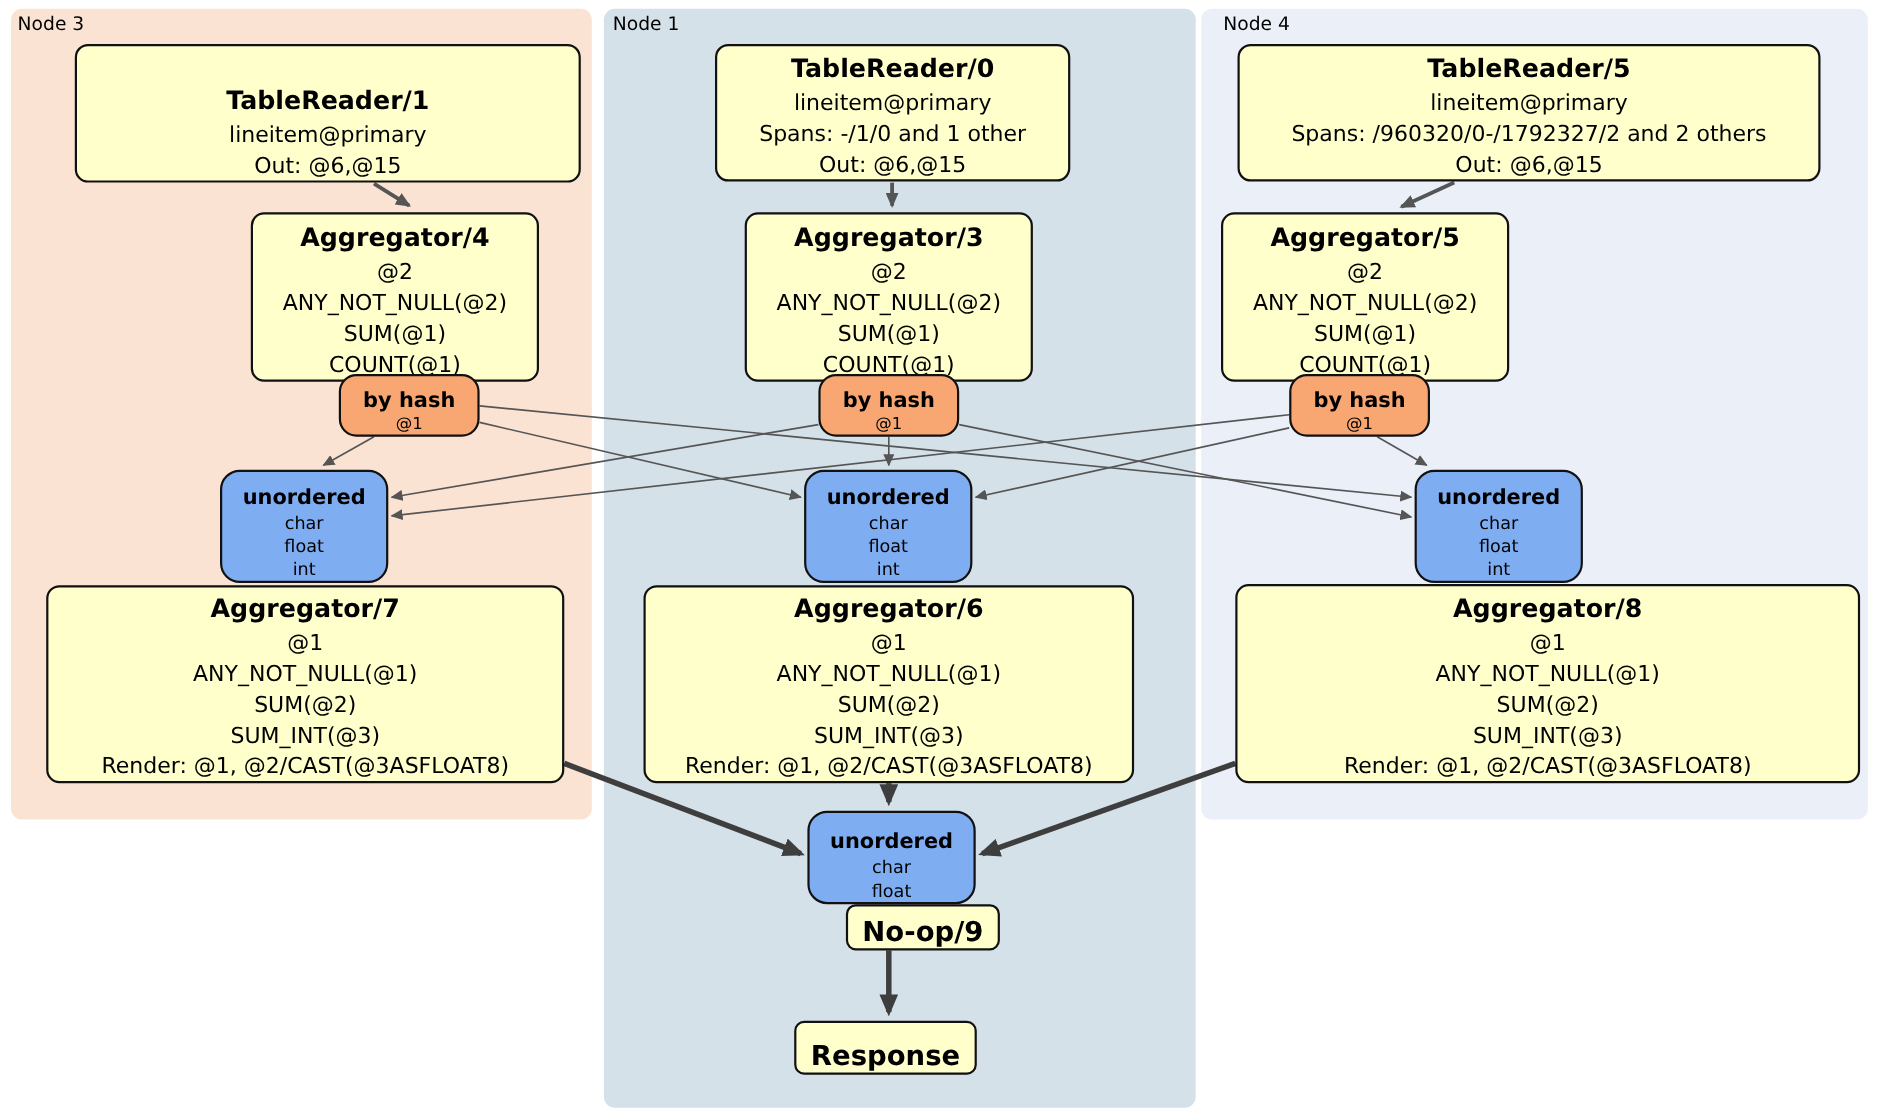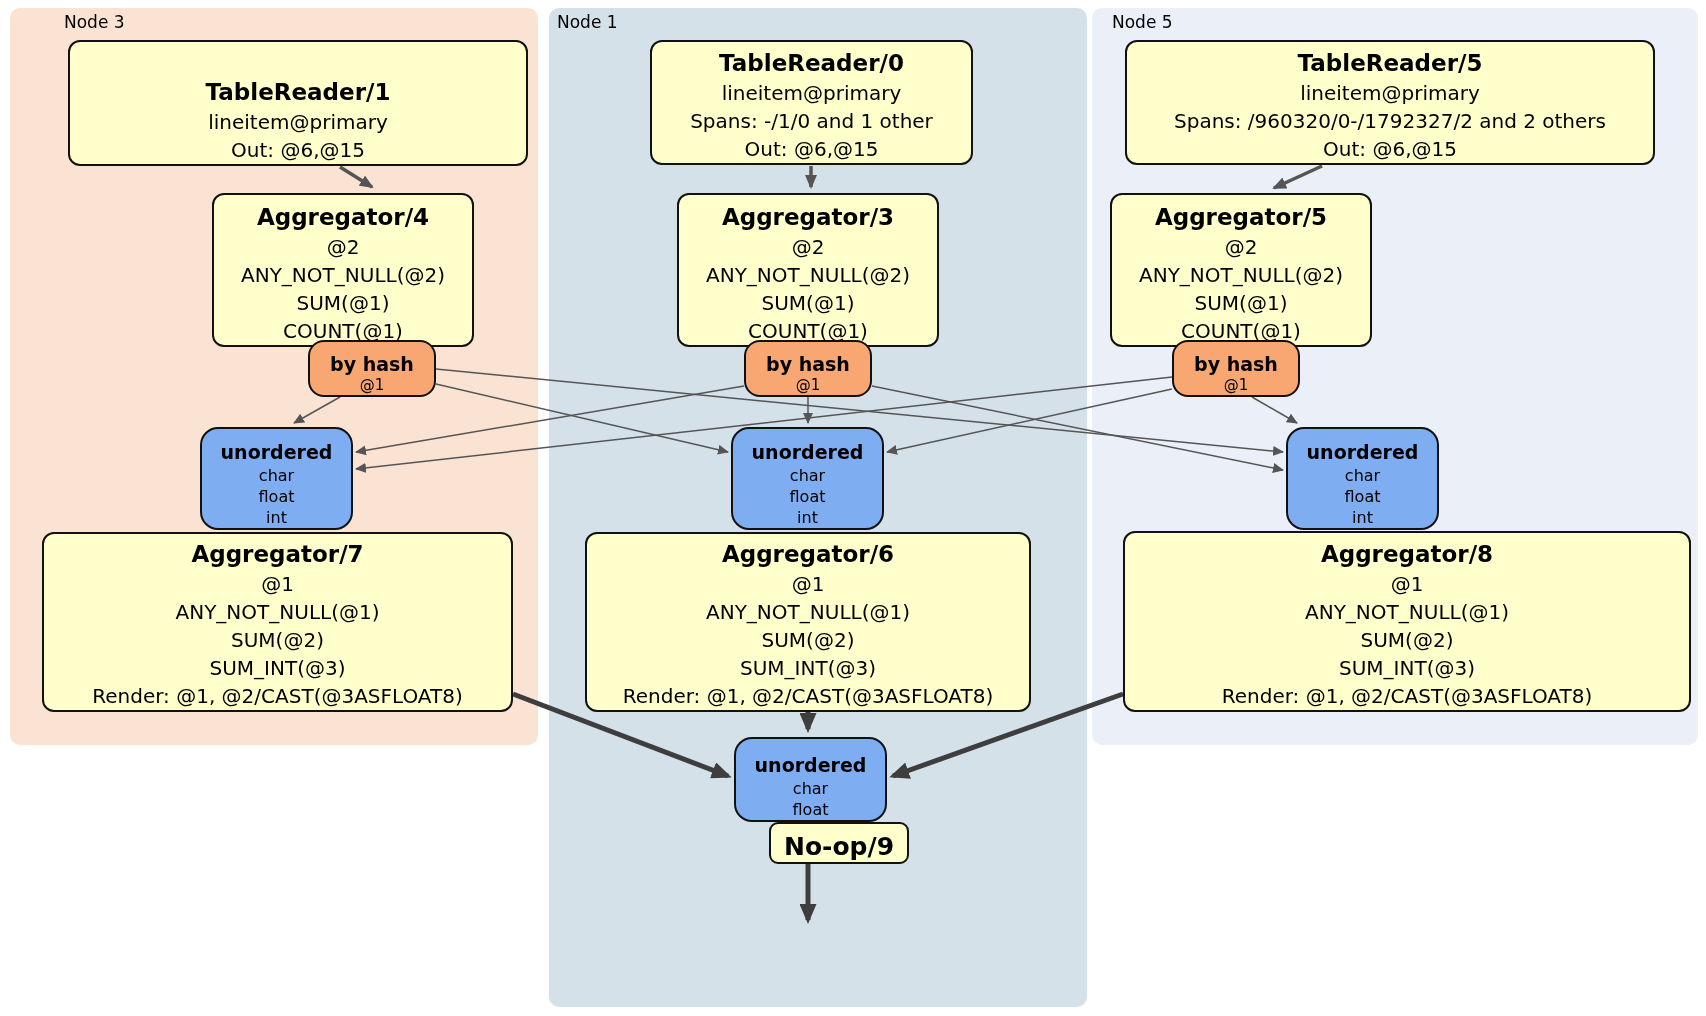--- a/index.html
+++ b/index.html
@@ -6,21 +6,21 @@
   #stage{
     position:relative;width:1706px;height:1016px;overflow:hidden;
     font-family:"DejaVu Sans","Liberation Sans",sans-serif;color:#000;
     background:#ffffff;
   }
   .panel{position:absolute;border-radius:10px;}
   .panel-label{position:absolute;font-size:17px;color:#000;white-space:nowrap;}
   #panel-node3{left:10px;top:8px;width:528px;height:737px;background:var(--node3-bg,#fbe3d3);}
   #panel-node1{left:549px;top:8px;width:538px;height:999px;background:var(--node1-bg,#d5e1e9);}
   #panel-node2{left:1092px;top:8px;width:606px;height:737px;background:var(--node2-bg,#eaeff8);}
-  #label-node3{left:16px;top:12px;margin-left:48px;}
+  #label-node3{left:16px;top:12px;}
   #label-node1{left:557px;top:12px;}
   #label-node2{left:1112px;top:12px;}
 
   svg#edges{position:absolute;left:0;top:0;width:1706px;height:1016px;z-index:2;}
   .e-thin{stroke:var(--edge,#555555);stroke-width:1.5;fill:none;}
   .e-tr{stroke:var(--edge,#555555);stroke-width:3.5;fill:none;}
   .e-thick{stroke:var(--edge-thick,#3e3e3e);stroke-width:5;fill:none;}
   .mh-thin{fill:var(--edge,#555555);}
   .mh-thick{fill:var(--edge-thick,#3e3e3e);}
 
@@ -36,21 +36,21 @@
   .op .bl{font-size:20px;line-height:28px;}
   .router .bt{font-size:19px;font-weight:bold;line-height:23px;}
   .router .bl{font-size:15px;line-height:19px;}
   .sync .bt{font-size:19px;font-weight:bold;line-height:25px;}
   .sync .bl{font-size:16px;line-height:21px;}
   .title-only .bt{font-size:25px;line-height:30px;}
 
   #box-tr1{left:68px;top:40px;width:460px;height:126px;}
   #box-tr0{left:650px;top:40px;width:323px;height:125px;}
   #box-tr2{left:1125px;top:40px;width:530px;height:125px;}
-  #box-agg4{left:212px;top:193px;width:262px;height:154px;}
+  #box-agg4{left:228px;top:193px;width:262px;height:154px;}
   #box-agg3{left:677px;top:193px;width:262px;height:154px;}
   #box-agg5{left:1110px;top:193px;width:262px;height:154px;}
   #box-bh3{left:308px;top:340px;width:128px;height:57px;}
   #box-bh1{left:744px;top:340px;width:128px;height:57px;}
   #box-bh2{left:1172px;top:340px;width:128px;height:57px;}
   #box-u3{left:200px;top:427px;width:153px;height:103px;}
   #box-u1{left:731px;top:427px;width:153px;height:103px;}
   #box-u2{left:1286px;top:427px;width:153px;height:103px;}
   #box-agg7{left:42px;top:532px;width:471px;height:180px;}
   #box-agg6{left:585px;top:532px;width:446px;height:180px;}
@@ -62,21 +62,21 @@
 </head>
 <body>
 
 <div id="stage">
 
   <div class="panel" id="panel-node3"></div>
   <div class="panel" id="panel-node1"></div>
   <div class="panel" id="panel-node2"></div>
   <div class="panel-label" id="label-node3">Node 3</div>
   <div class="panel-label" id="label-node1">Node 1</div>
-  <div class="panel-label" id="label-node2">Node 5</div>
+  <div class="panel-label" id="label-node2">Node 4</div>
 
   <svg id="edges" viewBox="0 0 1706 1016">
     <defs>
       <marker id="mthin" markerUnits="userSpaceOnUse" markerWidth="11" markerHeight="10" refX="10" refY="5" orient="auto">
         <path class="mh-thin" d="M0,0 L11,5 L0,10 z"></path>
       </marker>
       <marker id="mtr" markerUnits="userSpaceOnUse" markerWidth="14" markerHeight="12" refX="12" refY="6" orient="auto">
         <path class="mh-thin" d="M0,0 L14,6 L0,12 z"></path>
       </marker>
       <marker id="mthick" markerUnits="userSpaceOnUse" markerWidth="20" markerHeight="17" refX="16" refY="8.5" orient="auto">
@@ -217,14 +217,17 @@
   <div class="box sync" id="box-uf">
     <div class="bt">unordered</div>
     <div class="bl">char</div>
     <div class="bl">float</div>
   </div>
 
   <div class="box op title-only" id="box-noop">
     <div class="bt">No-op/9</div>
   </div>
 
+  <div class="box op title-only" id="box-resp">
+    <div class="bt">Response</div>
+  </div>
 
 </div>
 
 </body></html>

